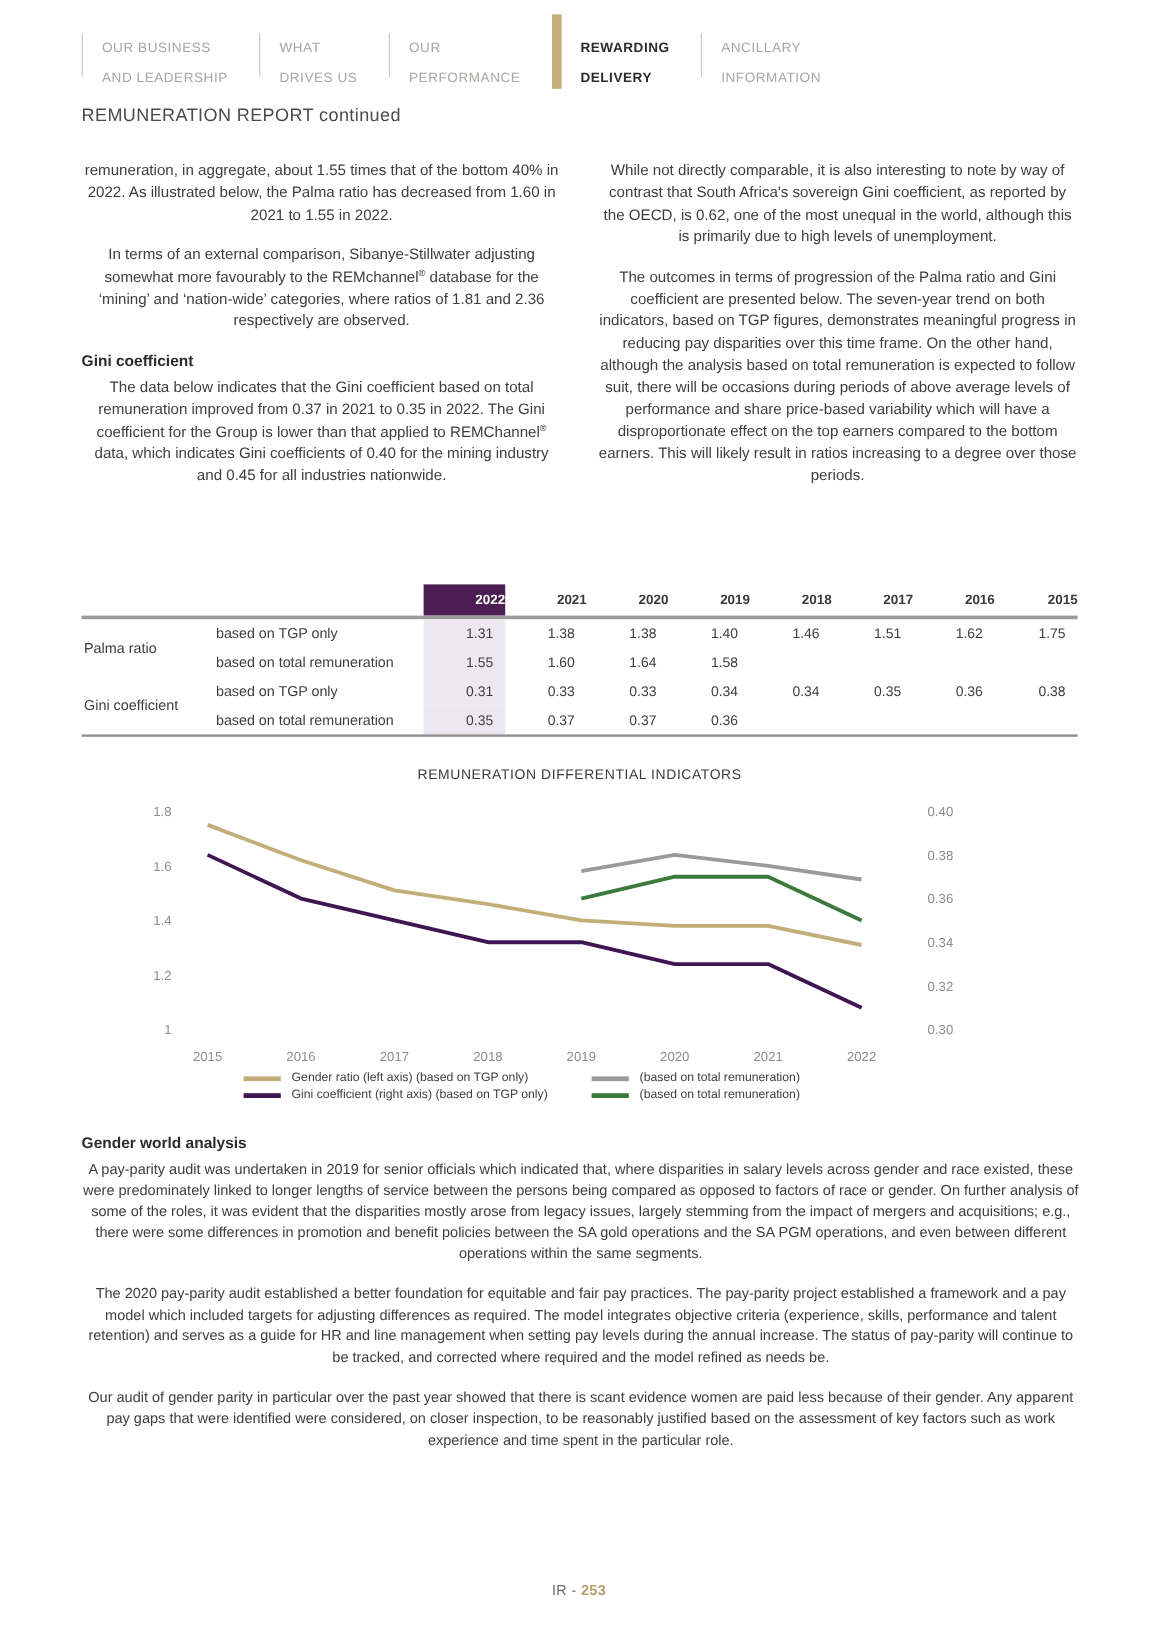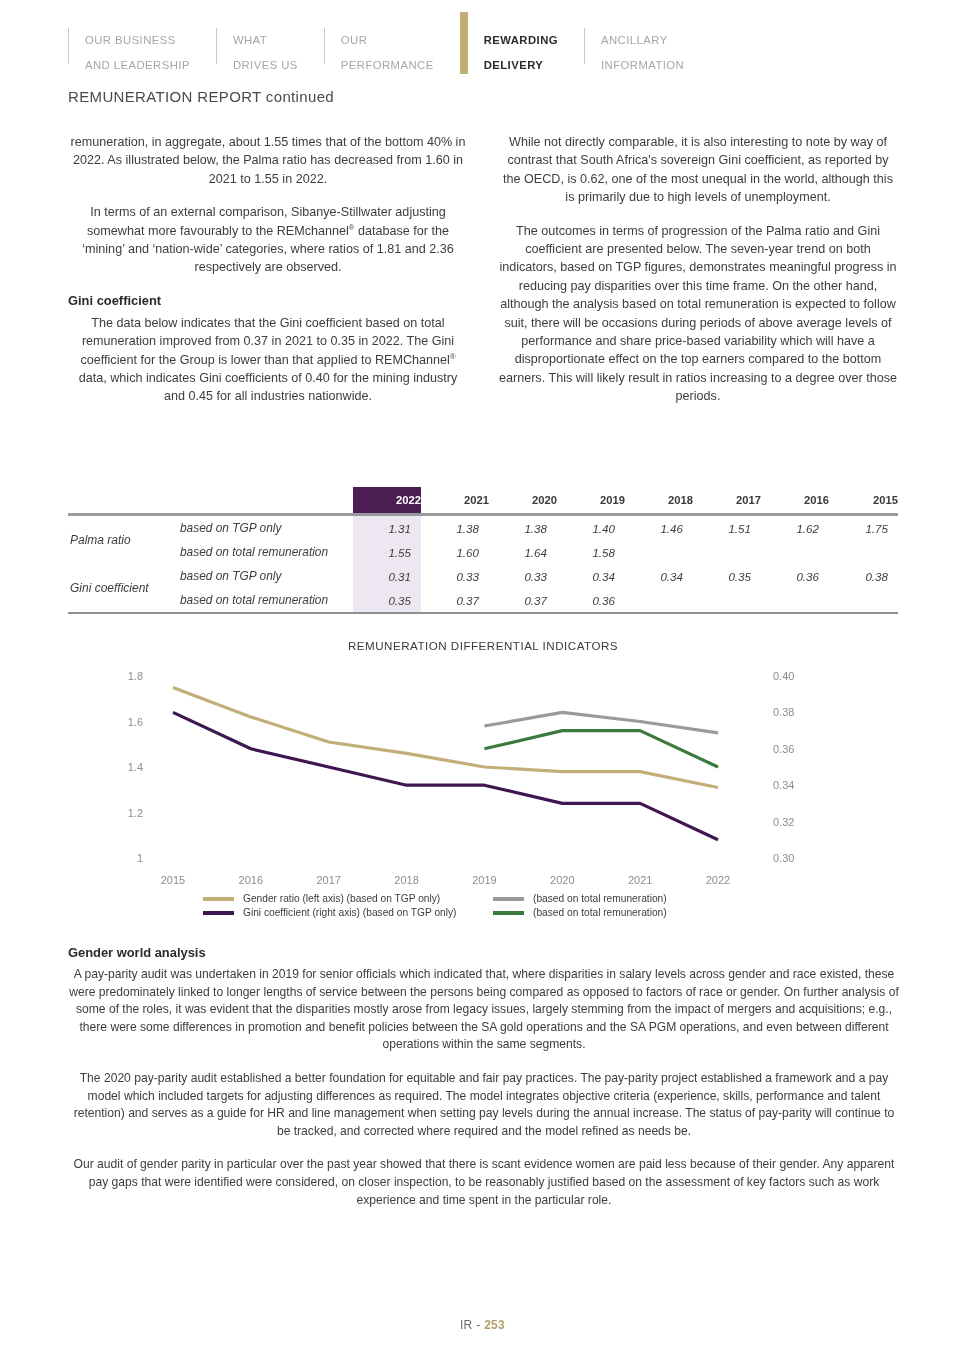--- a/index.html
+++ b/index.html
@@ -30,21 +30,21 @@
   
   .tbl-wrap{position:absolute;left:68px;top:487px;width:830px;}
   table.data{border-collapse:collapse;width:830px;table-layout:fixed;}
   table.data td,table.data th{padding:0;}
   .hdr-row th{height:26px;font-size:11.2px;font-weight:bold;color:#3a3a3a;text-align:right;
     padding-right:10px;vertical-align:middle;}
   .hdr-row th.hl{background:#4b1d52;color:#ffffff;}
   .hdr-row th.blank{}
   .rule-top{height:3px;background:#9b9b9b;}
   .rule-bot{height:2px;background:#8f8f8f;}
-  .body-row td{height:24px;font-size:11.8px;color:#3d3d3d;vertical-align:middle;font-style:italic;}
+  .body-row td{height:24px;font-size:11.8px;color:#3d3d3d;vertical-align:middle;}
   .body-row td.num{text-align:right;padding-right:10px;font-size:11.6px;}
   .body-row td.hl{background:#ece7f0;}
   .body-row td.grp{font-size:12px;color:#3d3d3d;padding-left:2px;}
   .body-row td.sub{font-size:11.9px;color:#3d3d3d;padding-left:2px;}
   .colgrp-cell{vertical-align:middle;}
   
   .chart-wrap{position:absolute;left:68px;top:628px;width:830px;height:300px;}
   .chart-title{text-align:center;font-size:11.6px;letter-spacing:.5px;color:#3a3a3a;margin-top:11px;}
   .chart-svg{display:block;margin-top:6px;}
   .legend{position:absolute;left:135px;top:265px;width:560px;

